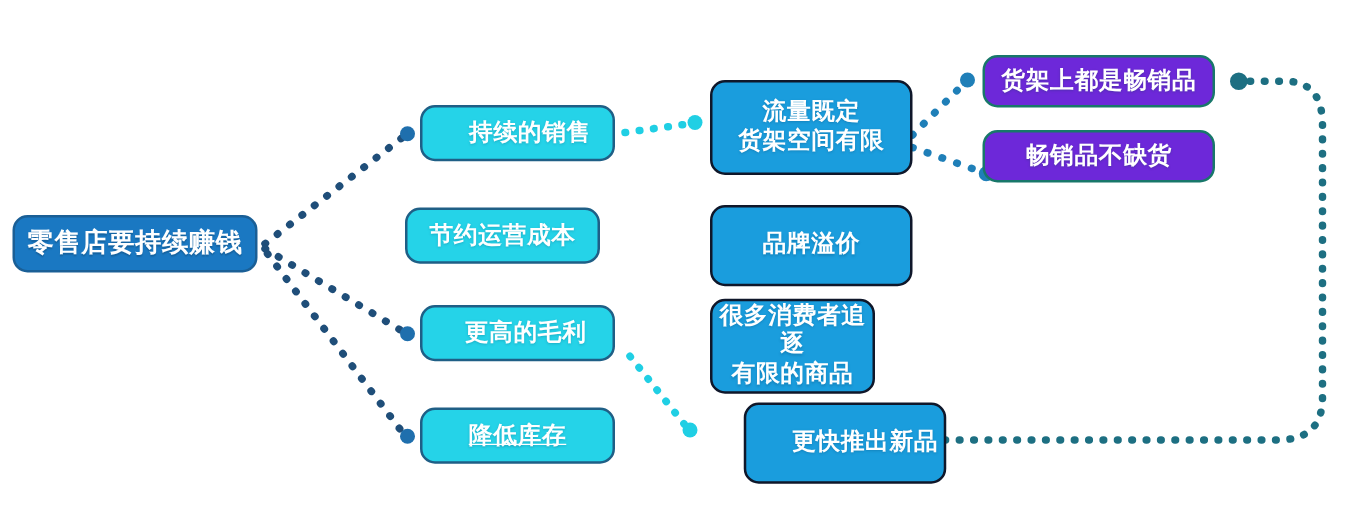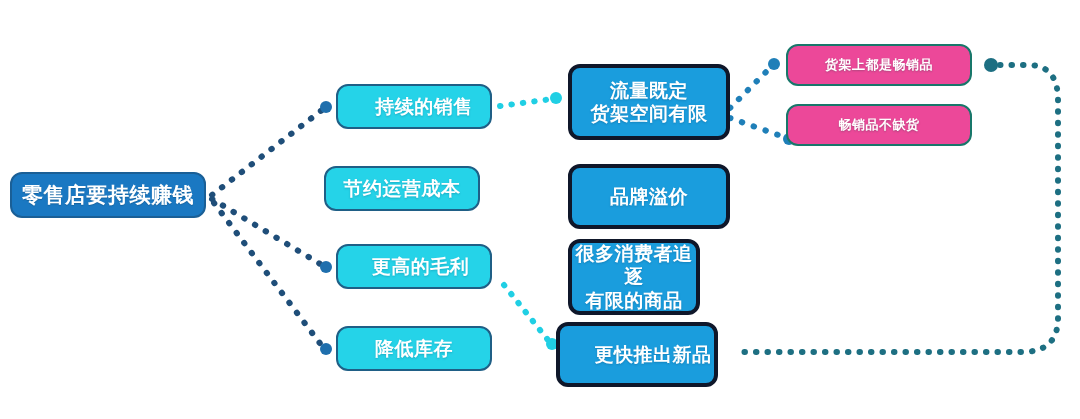--- a/index.html
+++ b/index.html
@@ -51,29 +51,30 @@
   
   .node.cyan {
     background: #25d3e8;
     border: 2px solid #1f5f86;
     font-size: 19px;
     text-shadow: 0 1px 2px rgba(0,90,120,0.30);
   }
   
   .node.blue {
     background: #1a9ddd;
-    border: 4px solid #0f172a;
+    border: 2px solid #0f172a;
     font-size: 19px;
     text-shadow: 0 1px 2px rgba(0,60,100,0.28);
+    font-family: Liberation Mono, monospace;
   }
   
   .node.green {
-    background: #ec4899;
+    background: #6d28d9;
     border: 2px solid #18776a;
-    font-size: 13px;
+    font-size: 19px;
     text-shadow: 0 1px 2px rgba(0,70,55,0.28);
   }
 </style>
 </head>
 <body>
 
 <div id="canvas">
 
   <svg id="wires" viewBox="0 0 1080 419" xmlns="http://www.w3.org/2000/svg">
 
@@ -103,29 +104,29 @@
   </svg>
 
   <div class="node root" style="left:10px; top:172px; width:196px; height:46px;">零售店要持续赚钱</div>
 
   <div class="node cyan" style="left:336px; top:84px; width:156px; height:45px;padding-left:20px;">持续的销售</div>
 
   <div class="node cyan" style="left:324px; top:166px; width:156px; height:45px;">节约运营成本</div>
 
   <div class="node cyan" style="left:336px; top:244px; width:156px; height:45px;padding-left:13px;">更高的毛利</div>
 
-  <div class="node cyan" style="left:336px; top:326px; width:156px; height:45px;">降低库存</div>
+  <div class="node cyan" style="left:336px; top:326px; width:156px; height:45px;text-decoration:underline;">降低库存</div>
 
   <div class="node blue" style="left:568px; top:64px; width:162px; height:76px;">流量既定
 货架空间有限</div>
 
   <div class="node blue" style="left:568px; top:164px; width:162px; height:65px;">品牌溢价</div>
 
   <div class="node blue" style="left:568px; top:239px; width:132px; height:76px;">很多消费者追逐
 有限的商品</div>
 
-  <div class="node blue" style="left:556px; top:322px; width:162px; height:65px;padding-left:32px;">更快推出新品</div>
+  <div class="node blue" style="left:595px; top:322px; width:162px; height:65px;padding-left:32px;">更快推出新品</div>
 
   <div class="node green" style="left:786px; top:44px; width:186px; height:42px;">货架上都是畅销品</div>
 
   <div class="node green" style="left:786px; top:104px; width:186px; height:42px;">畅销品不缺货</div>
 
 </div>
 
 </body></html>

